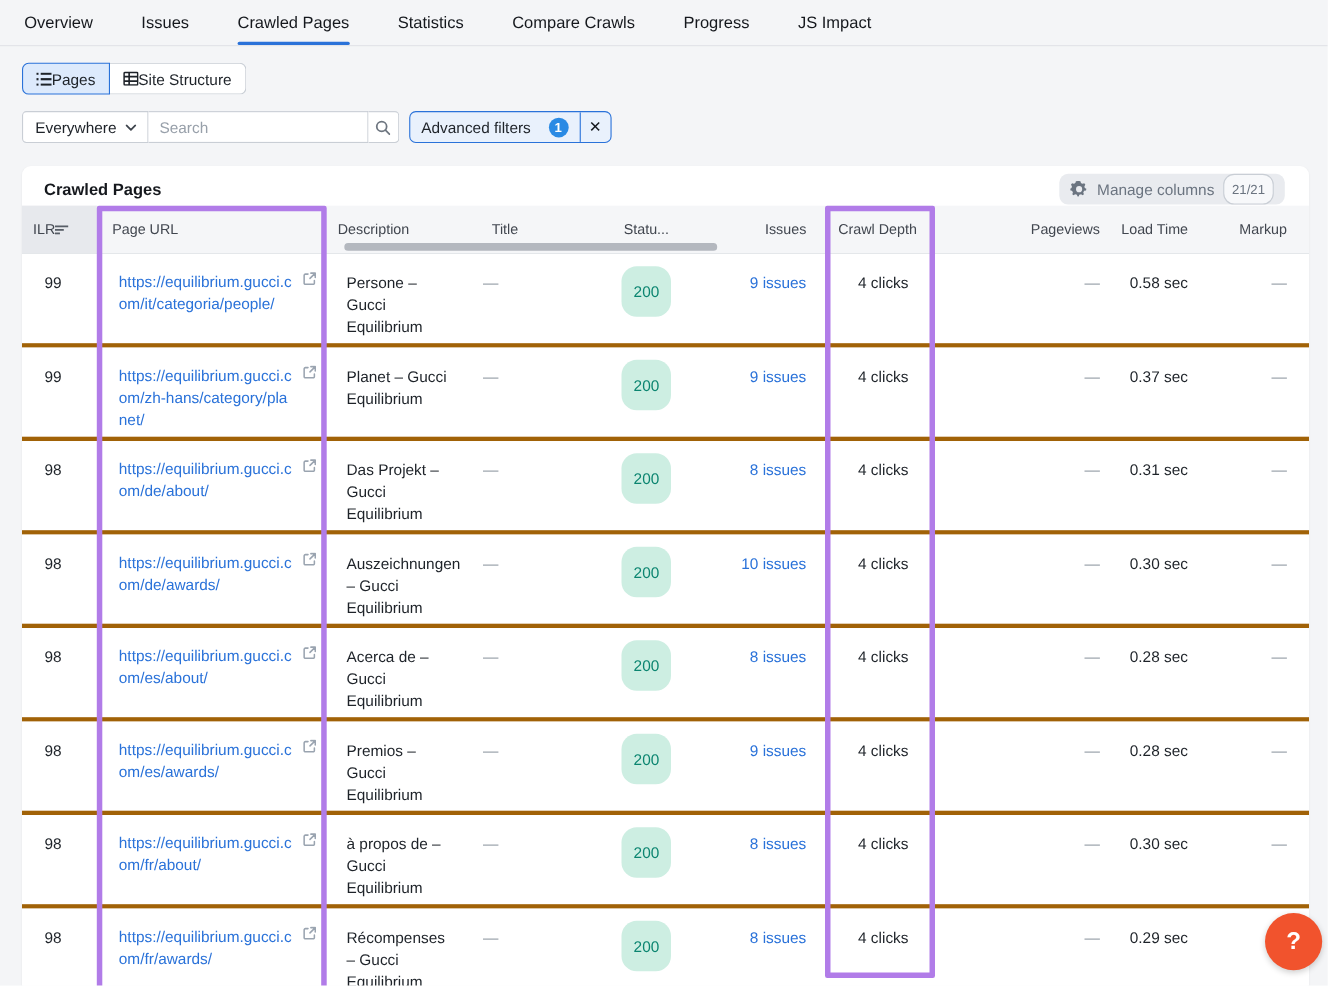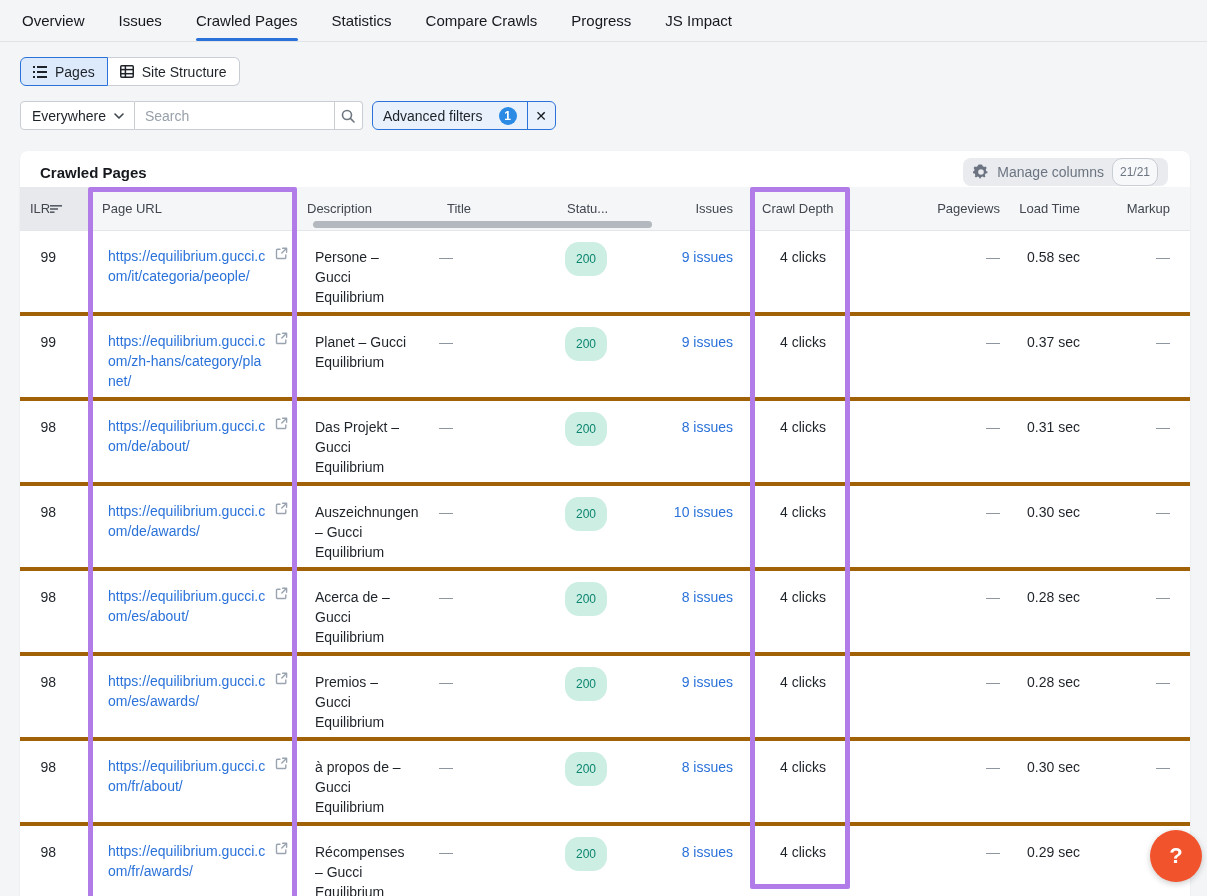--- a/index.html
+++ b/index.html
@@ -11,30 +11,30 @@
     --help-orange:#f1532d;
     --cols:68px 209px 132px 131px 95px 95px 100px 150px 82px 108px;
   }
   *{box-sizing:border-box;margin:0;padding:0}
   html,body{width:1207px;height:896px;overflow:hidden}
   body{
     font-family:"Liberation Sans","DejaVu Sans",sans-serif;
     background:#f4f5f7;color:#1e2329;font-size:14px;
   }
   
-  .nav{display:flex;gap:34px;height:42px;padding:0 22px;align-items:stretch;
+  .nav{display:flex;gap:44px;height:42px;padding:0 22px;align-items:stretch;
        border-bottom:1px solid #e1e3e7;background:#f4f5f7}
   .nav-item{display:flex;align-items:center;font-size:15px;font-weight:500;
             color:#15181d;cursor:pointer;position:relative;white-space:nowrap}
   .nav-item.active::after{content:"";position:absolute;left:0;right:0;bottom:0;
             height:3px;border-radius:2px;background:var(--accent-blue)}
   
   .toolbar{padding:15px 20px 0}
   .seg{display:inline-flex}
-  .seg-btn{height:29px;display:inline-flex;align-items:center;gap:8px;padding:0 12px;
+  .seg-btn{height:29px;display:inline-flex;align-items:center;padding:0 12px;
            background:#fff;border:1px solid #c9ced5;font-size:14px;color:#1e2329;cursor:pointer}
   .seg-btn:first-child{border-radius:6px 0 0 6px}
   .seg-btn:last-child{border-radius:0 6px 6px 0;border-left:none}
   .seg-btn.active{background:#ddeafc;border:1px solid var(--accent-blue);border-radius:6px 0 0 6px}
   .filter-row{display:flex;align-items:center;margin-top:15px}
   .scope{height:29px;display:inline-flex;align-items:center;gap:8px;padding:0 10px 0 11px;
          background:#fff;border:1px solid #c9ced5;border-radius:4px 0 0 4px;cursor:pointer}
   .search-input{height:29px;width:200px;border:1px solid #c9ced5;border-left:none;
          padding:0 10px;font-size:14px;font-family:inherit;color:#1e2329;outline:none}
   .search-input::placeholder{color:#98a0aa}
@@ -77,21 +77,21 @@
       background:#fff}
   .td{font-size:14px;line-height:20px;color:#1e2329}
   .c-ilr.td{text-align:right;padding:16px 32px 0 0}
   .c-url.td{position:relative;padding:15px 30px 0 20px}
   .url-link{color:var(--link-blue);text-decoration:none;word-break:break-all;display:block}
   .ext-icon{position:absolute;top:16px;right:9px;line-height:0;cursor:pointer}
   .c-title.td{padding:16px 20px 0 18px}
   .c-desc.td{padding:16px 0 0 10px;color:#8e97a1}
   .c-status.td{padding:11px 0 0 5px}
   .pill{display:inline-block;background:var(--status-bg);color:var(--status-text);
-        padding:7px 11px;border-radius:14px;font-size:12px}
+        padding:13px 11px;border-radius:14px;font-size:14px}
   .c-issues.td{text-align:right;padding:16px 17px 0 0}
   .issues-link{color:var(--link-blue);text-decoration:none}
   .c-depth.td{padding:16px 0 0 30px}
   .c-views.td{text-align:right;padding:16px 0 0 0;color:#8e97a1}
   .c-load.td{text-align:right;padding:16px 2px 0 0}
   .c-markup.td{text-align:right;padding:16px 20px 0 0;color:#8e97a1}
   
   .hl{position:absolute;border:5px solid var(--purple-highlight);border-radius:2px;
       pointer-events:none;z-index:5}
   .hl-url{left:68px;top:36px;width:209px;height:740px}

